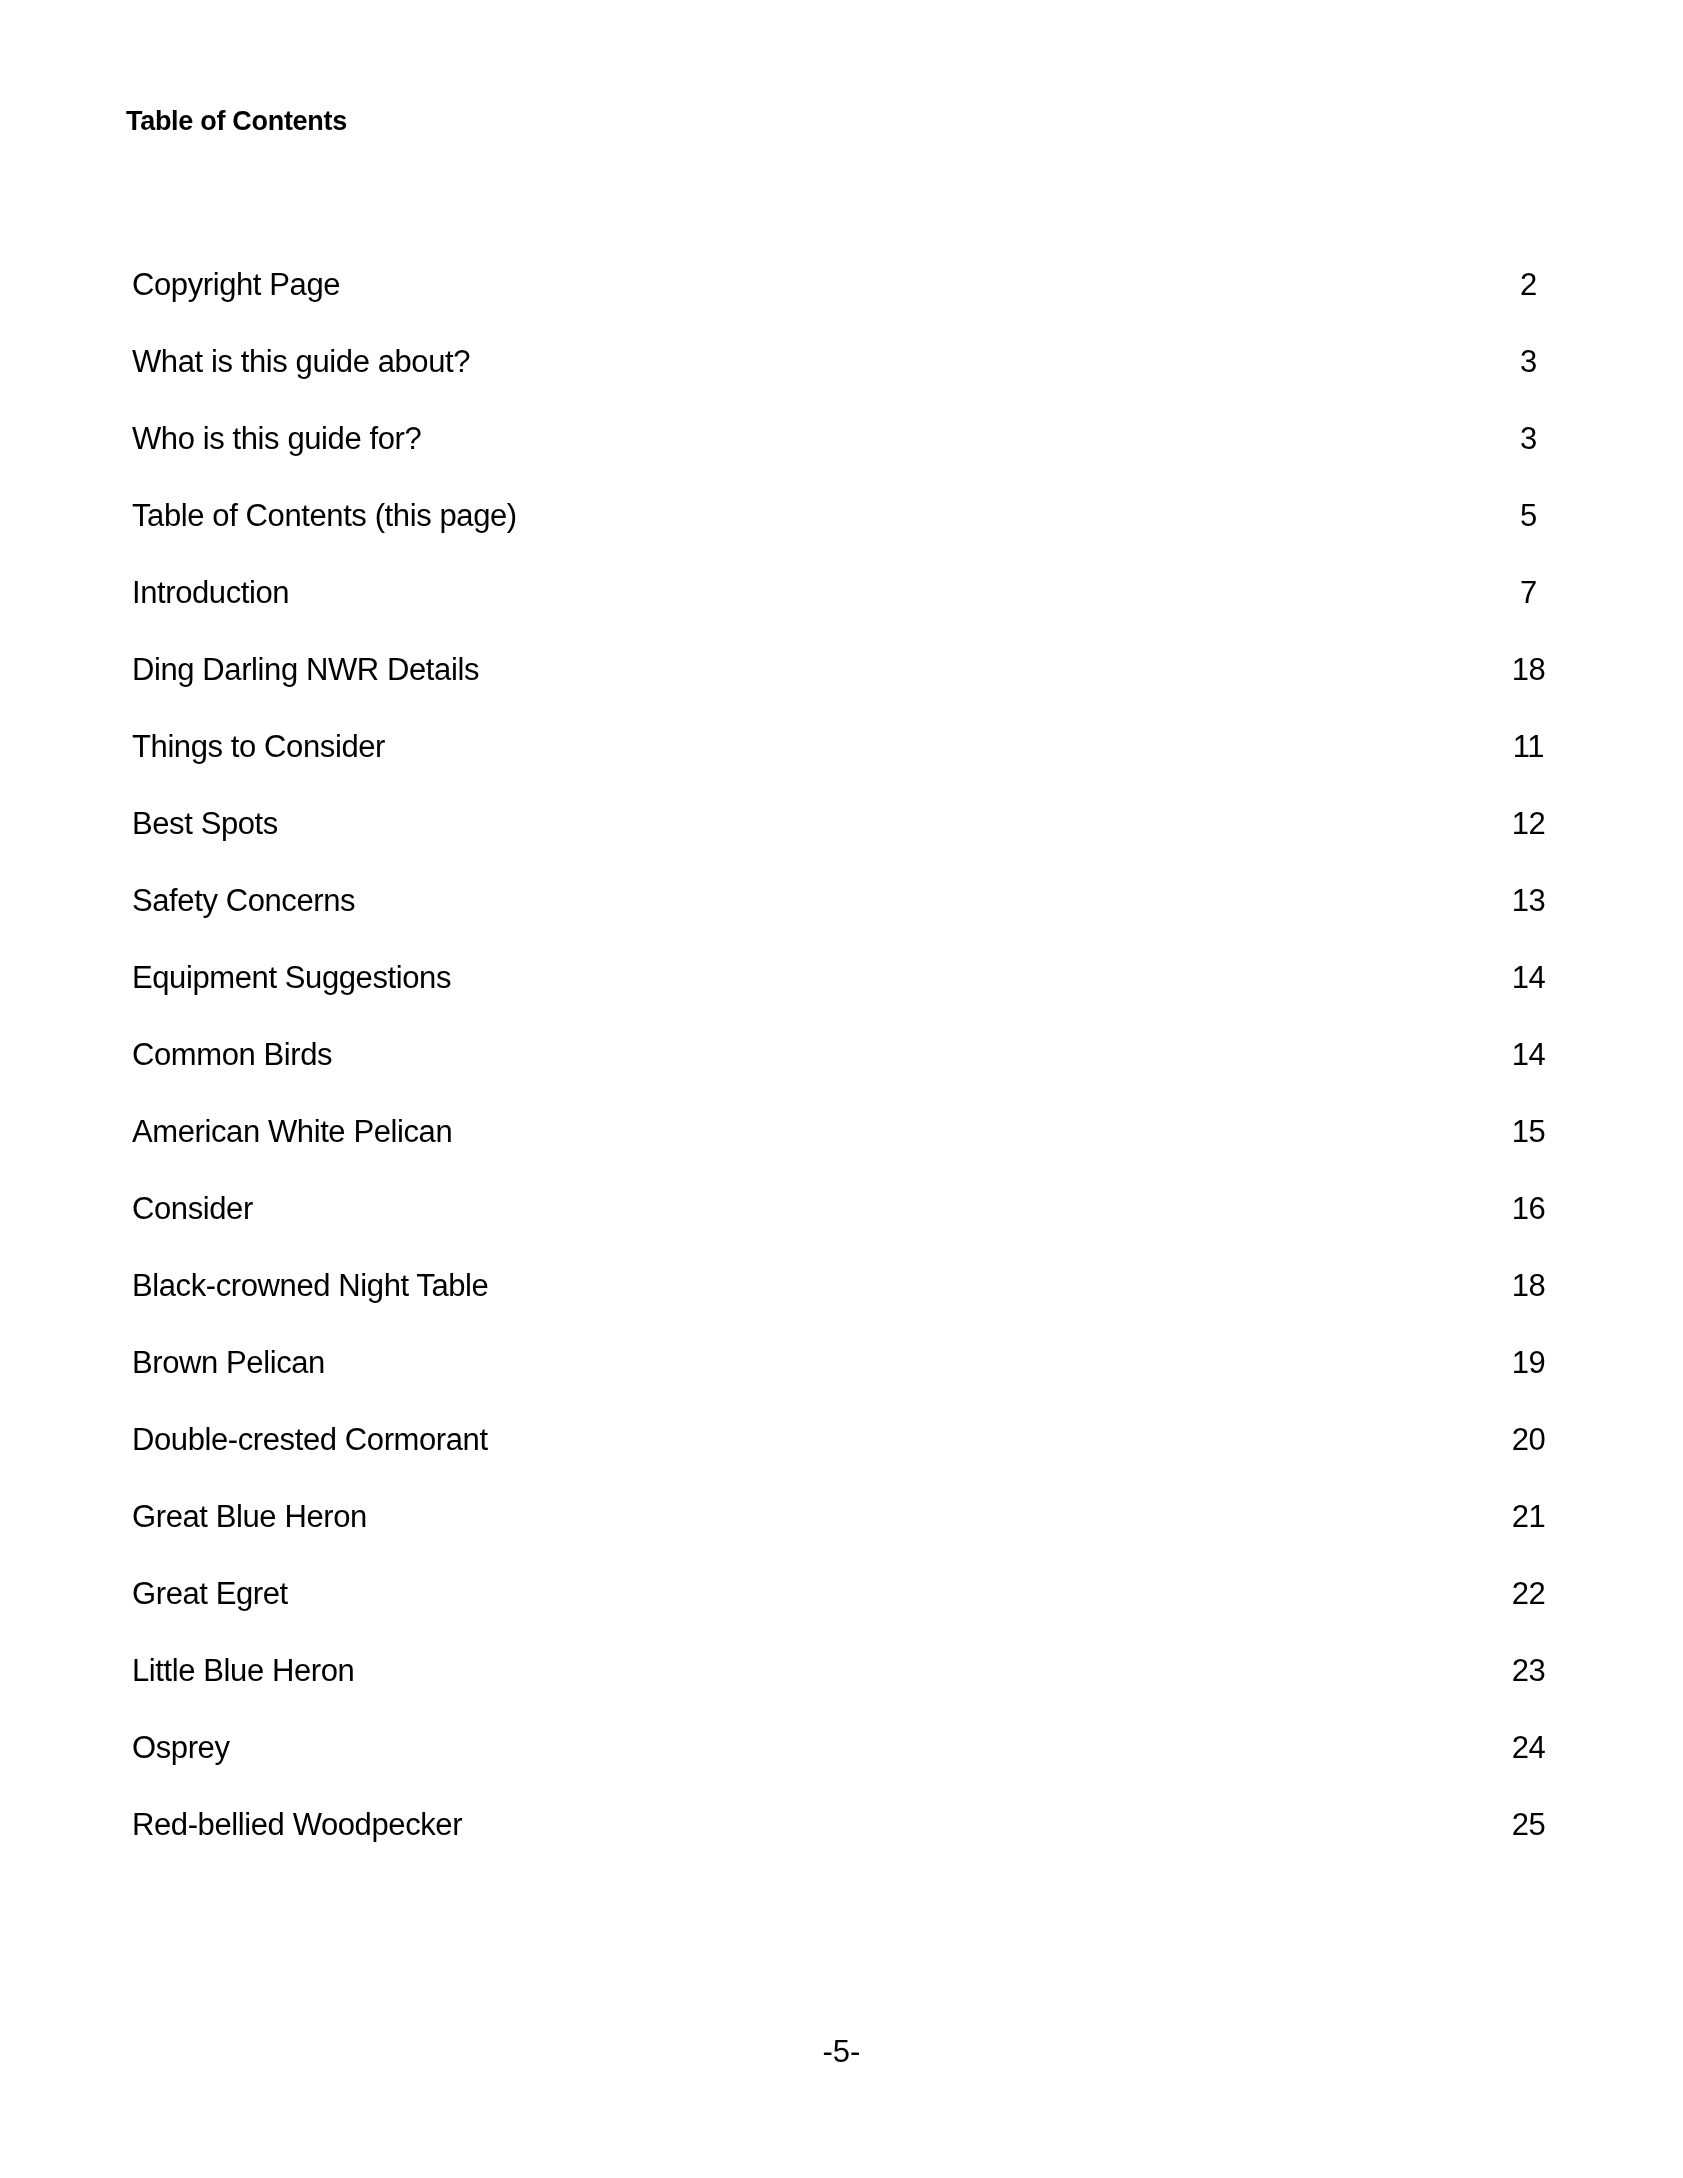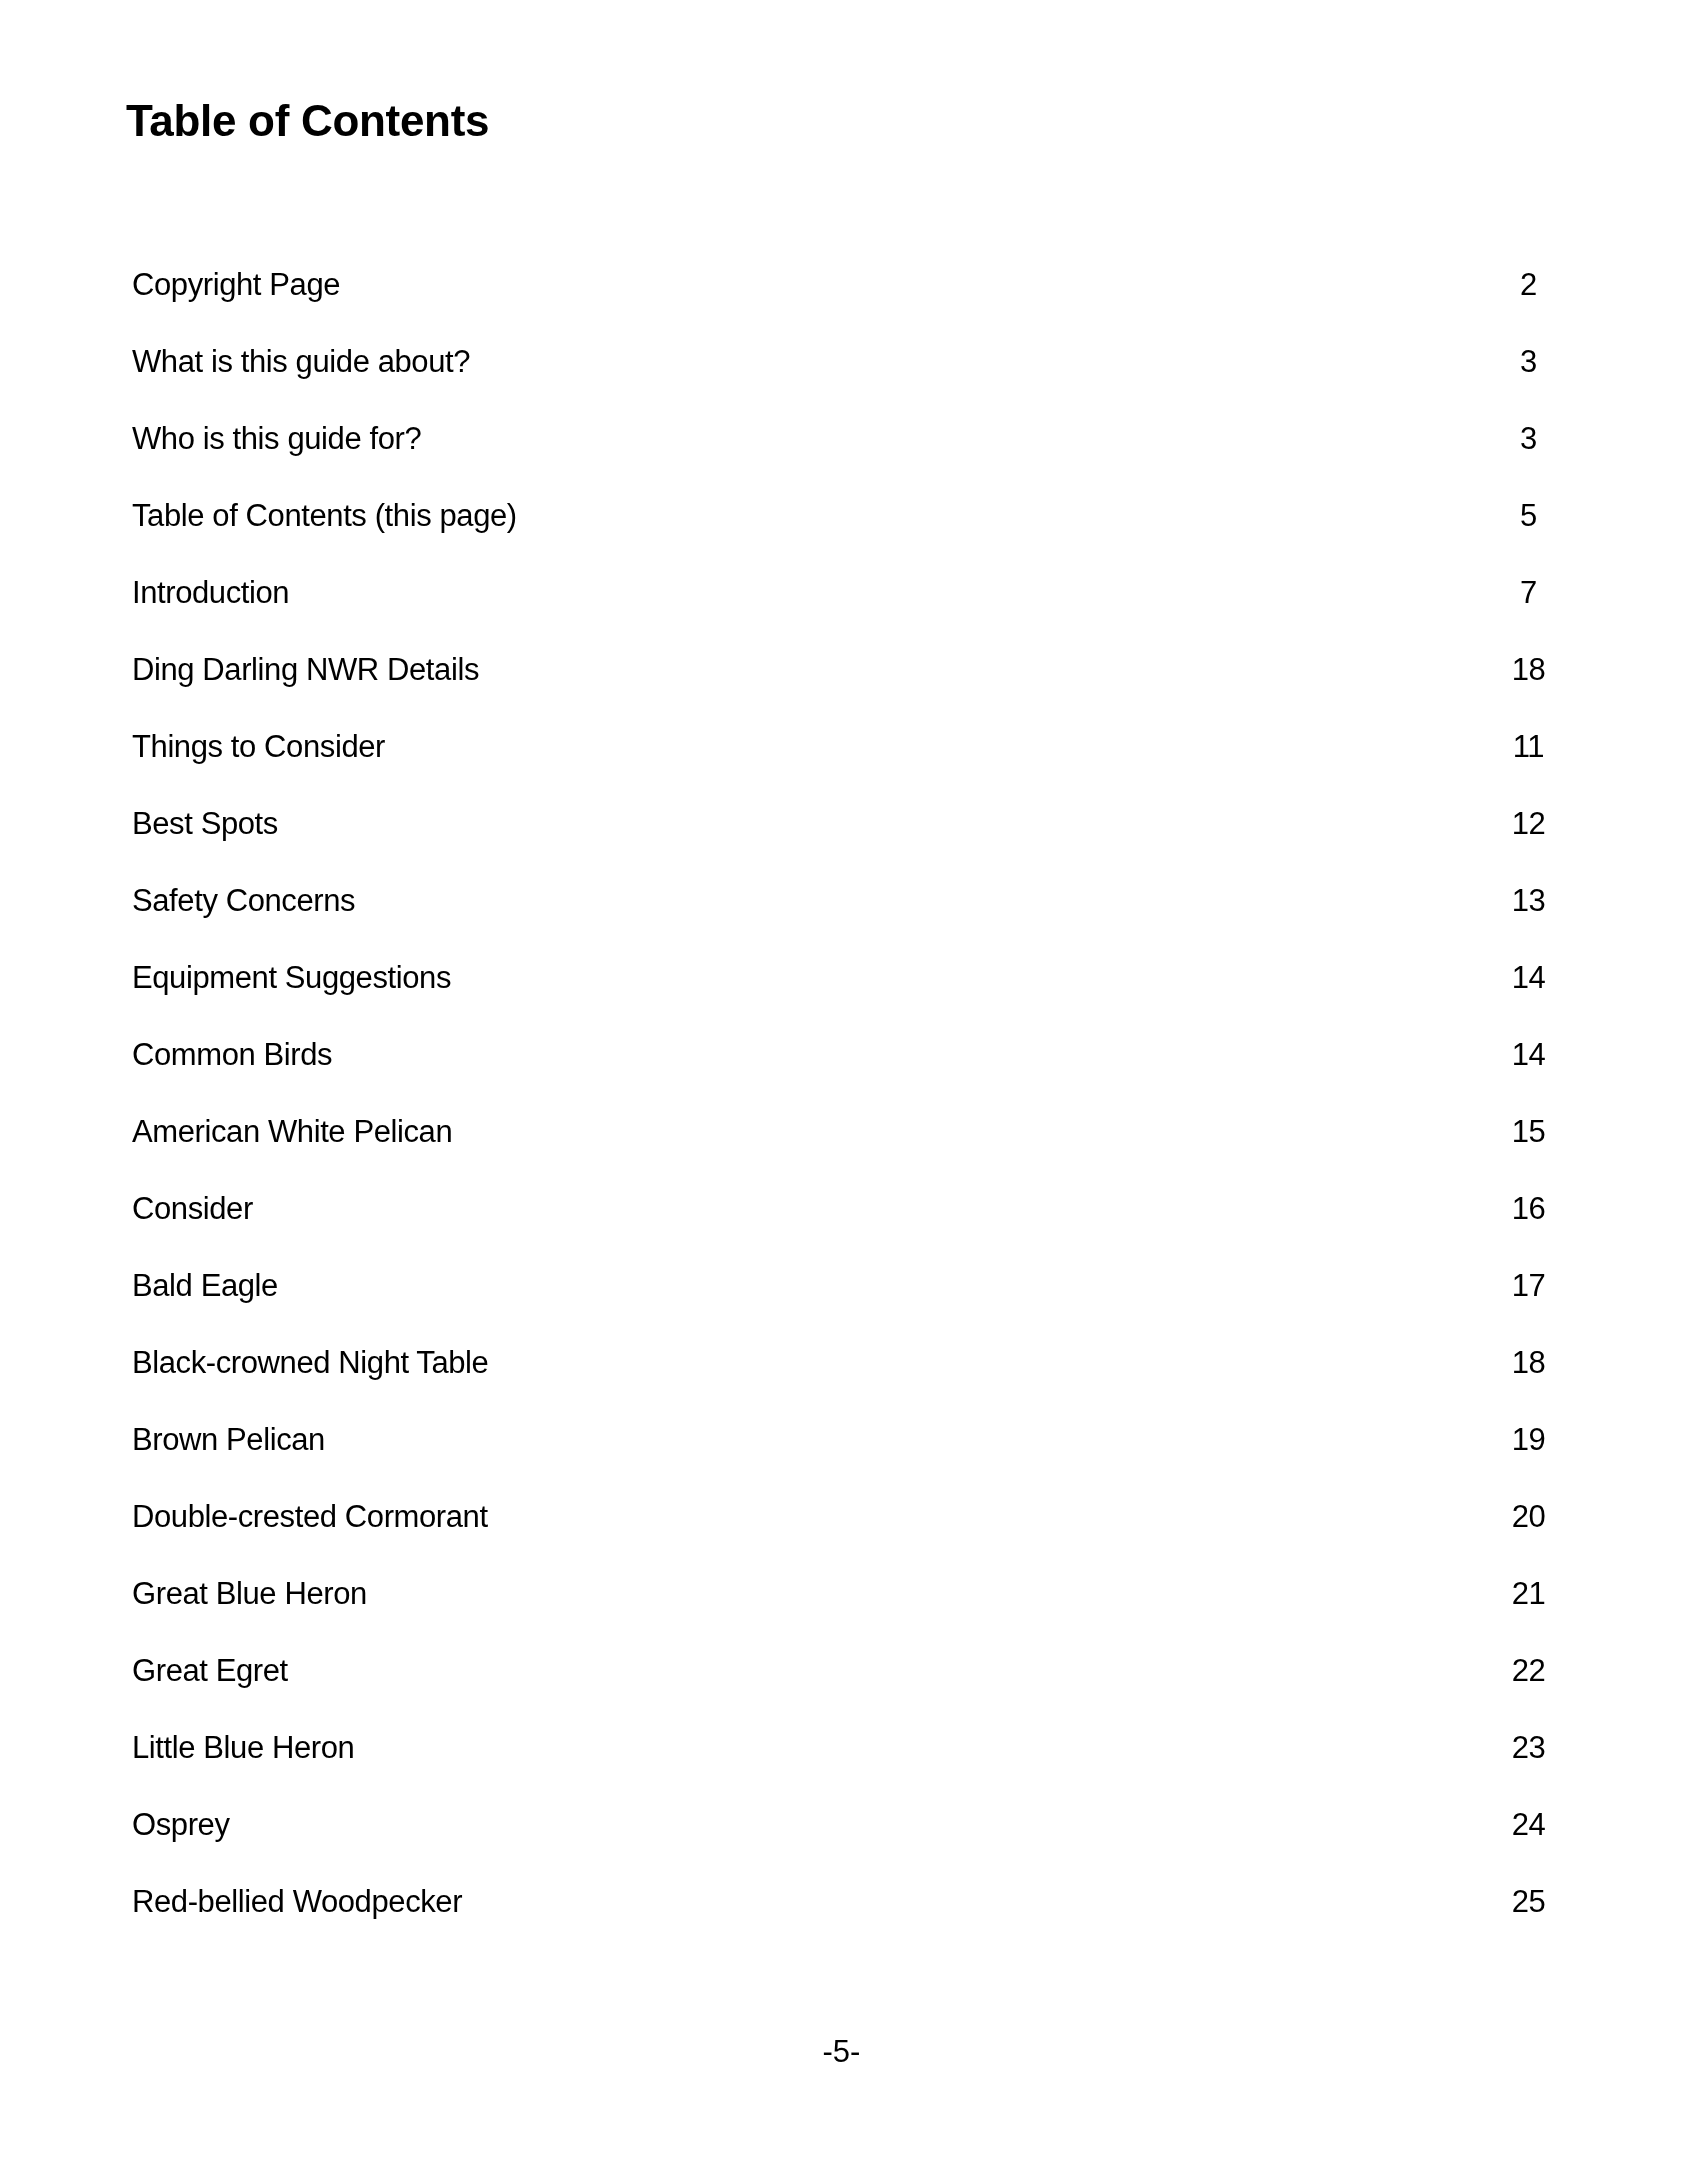--- a/index.html
+++ b/index.html
@@ -13,21 +13,21 @@
       position: relative;
       overflow: hidden;
       color: #000000;
       font-family: "Liberation Sans", "DejaVu Sans", sans-serif;
     }
     .page-title {
       position: absolute;
       left: 126px;
       top: 97px;
       margin: 0;
-      font-size: 44px;
+      font-size: 27px;
       font-weight: bold;
       line-height: 48px;
       letter-spacing: -0.3px;
     }
     .toc-list {
       position: absolute;
       left: 126px;
       top: 257px;
       width: 1426px;
       margin: 6px;
@@ -113,24 +113,20 @@
     </li>
   <li class="toc-row">
       <span class="toc-title">American White Pelican</span>
       <span class="toc-page">15</span>
     </li>
   <li class="toc-row">
       <span class="toc-title">Consider</span>
       <span class="toc-page">16</span>
     </li>
   <li class="toc-row">
-      <span class="toc-title">Bald Eagle</span>
-      <span class="toc-page">17</span>
-    </li>
-  <li class="toc-row">
       <span class="toc-title">Black-crowned Night Table</span>
       <span class="toc-page">18</span>
     </li>
   <li class="toc-row">
       <span class="toc-title">Brown Pelican</span>
       <span class="toc-page">19</span>
     </li>
   <li class="toc-row">
       <span class="toc-title">Double-crested Cormorant</span>
       <span class="toc-page">20</span>

